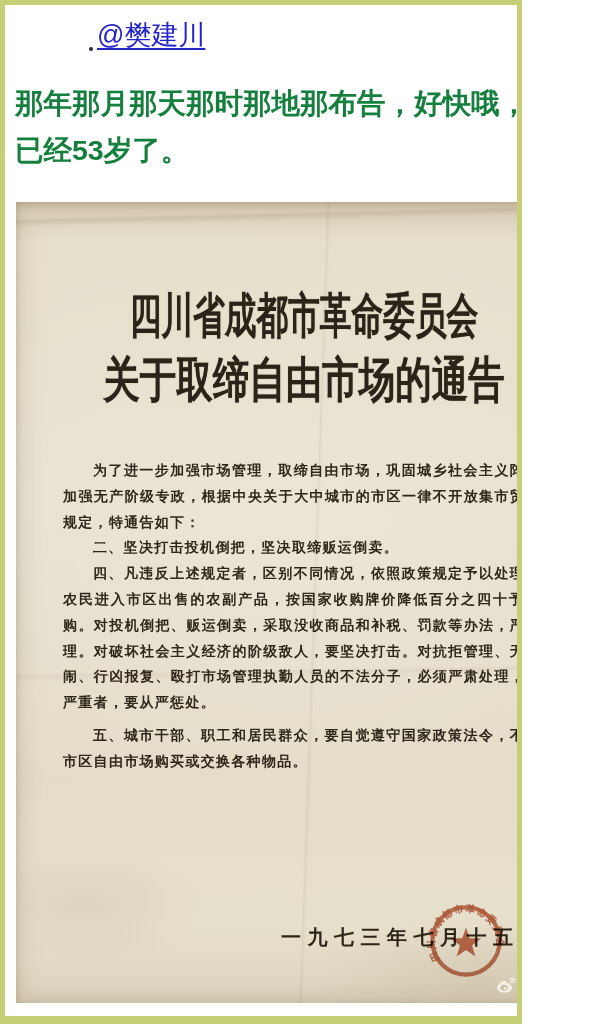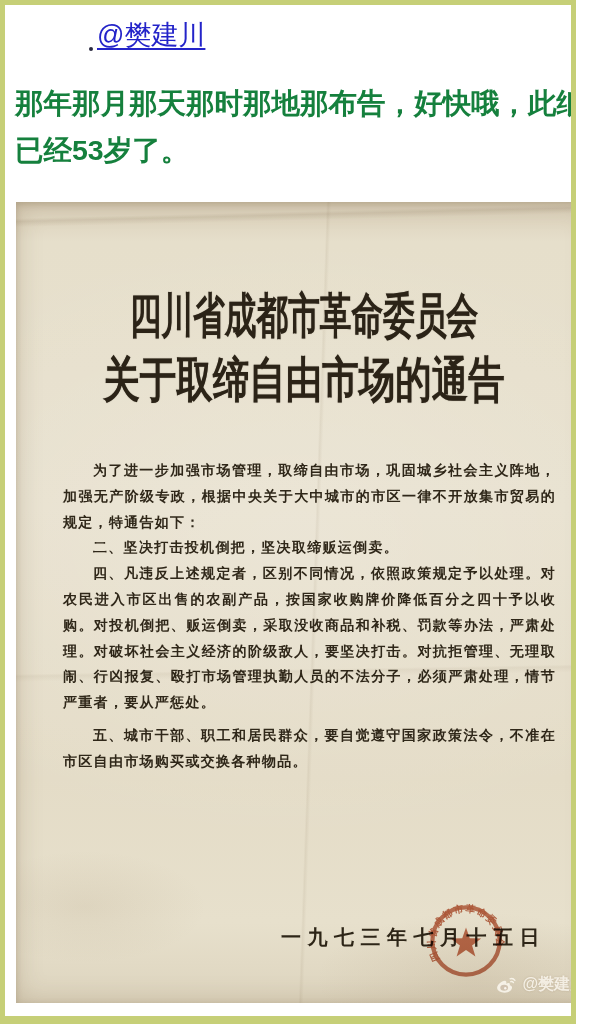--- a/index.html
+++ b/index.html
@@ -1,18 +1,18 @@
 <!DOCTYPE html>
 <html><head>
 <meta charset="utf-8">
 <style>
   html,body{margin:0;padding:0;background:#fff;}
   .page{
     position:relative;
-    width:576px;height:1024px;
+    width:522px;height:1024px;
     box-sizing:border-box;
     background:#ffffff;
     border-style:solid;
     border-color:#c6cf77;
     border-width:5px 5px 8px 5px;
     overflow:hidden;
     font-family:"Liberation Sans","DejaVu Sans",sans-serif;
   }
   
   .lead-dot{

